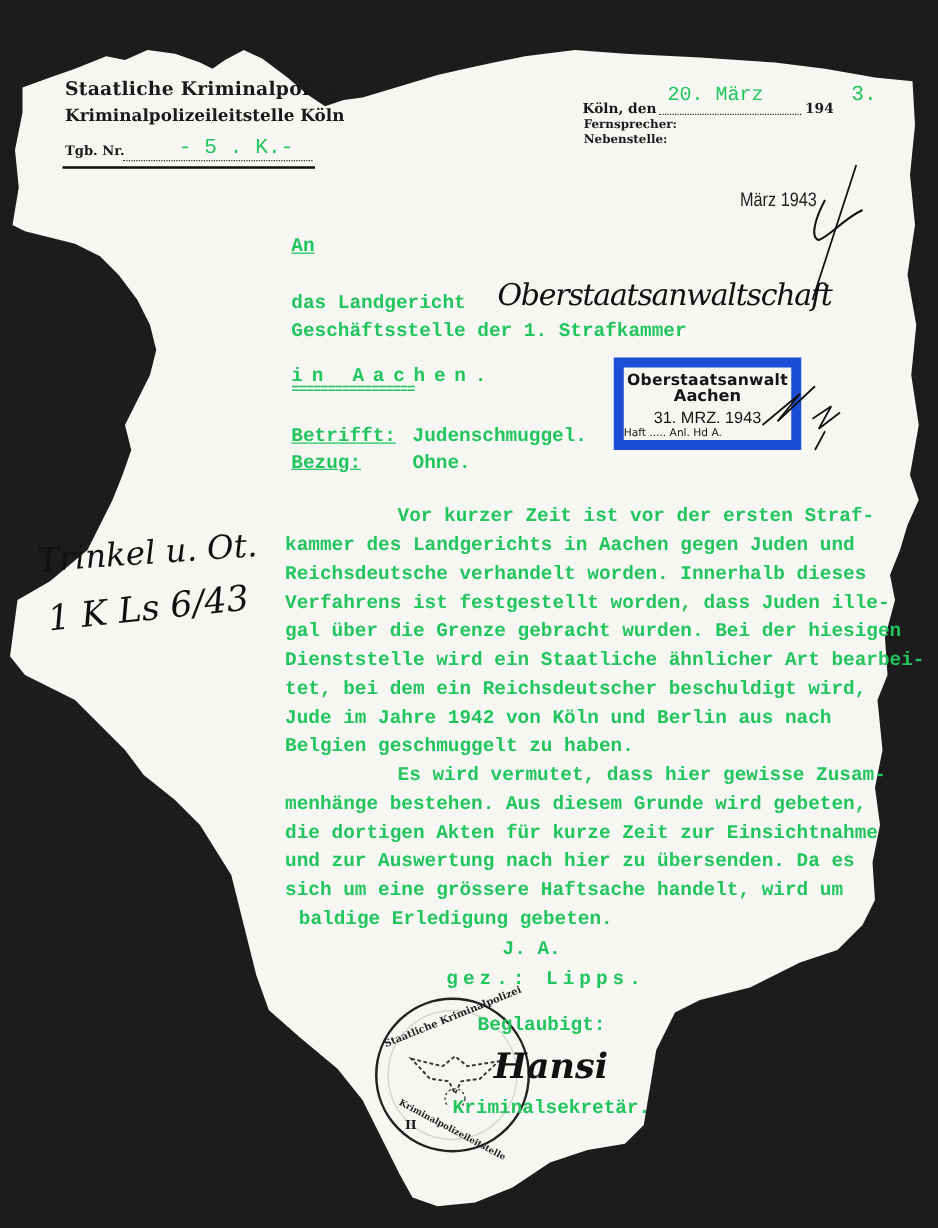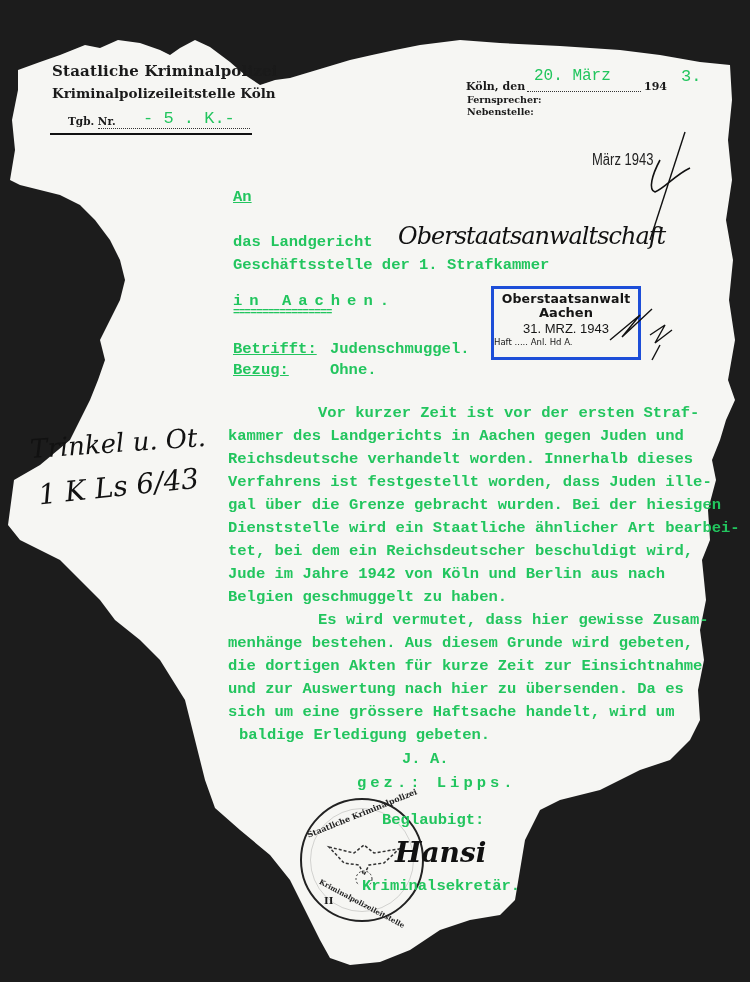--- a/index.html
+++ b/index.html
@@ -10,32 +10,32 @@
     font-family:"Liberation Mono", "DejaVu Sans Mono", monospace;
     color:#1a1a1a;
   }
   .paper-svg { position:absolute; left:0; top:0; }
   .layer { position:absolute; left:0; top:0; width:750px; height:982px; }
 
   .abs { position:absolute; white-space:nowrap; }
   .fraktur { font-family:"DejaVu Serif", serif; font-weight:bold; }
   .lh-title { font-size:15px; letter-spacing:0.2px; }
   .lh-sub { font-size:13.5px; }
-  .lh-small { font-size:10.5px;margin-left:16px; }
+  .lh-small { font-size:10.5px; }
   .type { font-family:"Liberation Mono", "DejaVu Sans Mono", monospace; font-size:15.5px; font-weight:bold; color:#22c55e; }
   .underline { text-decoration:underline; }
   .spaced { letter-spacing:7px; }
   .hand { font-family:"DejaVu Serif", serif; font-style:italic; color:#111; }
 
   .rule-dots { position:absolute; border-bottom:1px dotted #333; }
   .rule-solid { position:absolute; background:#111; }
 
   .stamp-box {
     position:absolute; left:491px; top:286px; width:150px; height:74px;
-    border:3px solid #1d4ed8; box-sizing:border-box;
+    border:8px solid #1d4ed8; box-sizing:border-box;
     font-family:"DejaVu Sans", sans-serif; color:#151515;
     text-align:center;
   }
   .stamp-box .s1 { font-size:12.5px; font-weight:bold; margin-top:2px; letter-spacing:0.2px; }
   .stamp-box .s2 { font-size:13px; font-weight:bold; line-height:14px; }
   .stamp-box .s3 { font-size:13px; font-family:"Liberation Sans", sans-serif; line-height:17px; }
   .stamp-box .s4 { font-size:8.5px; text-align:left; padding-left:0; }
 
   .recv-stamp { font-family:"Liberation Sans", sans-serif; font-size:13px; color:#222; transform:scaleY(1.2); }
 

